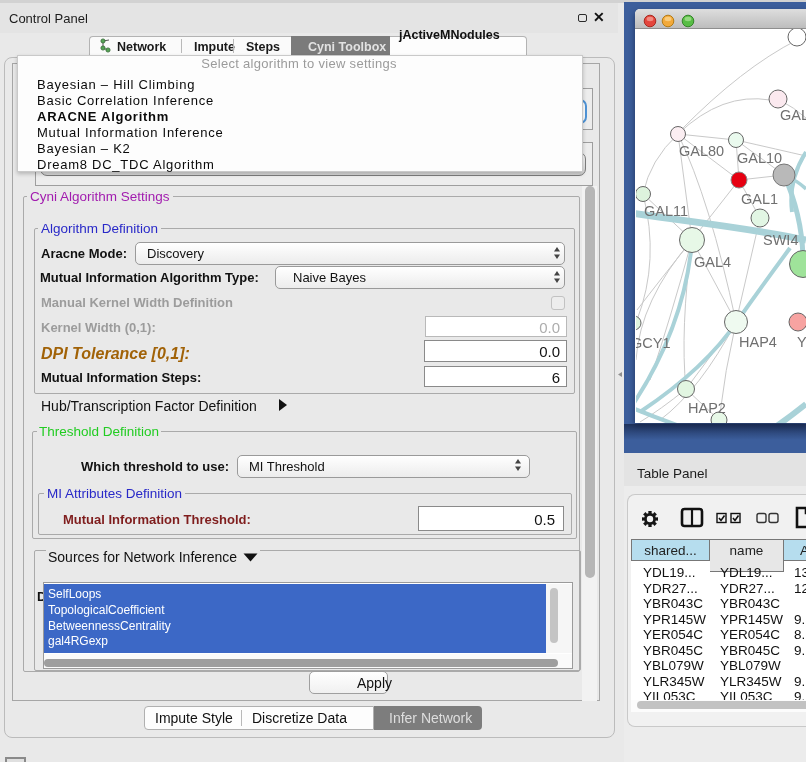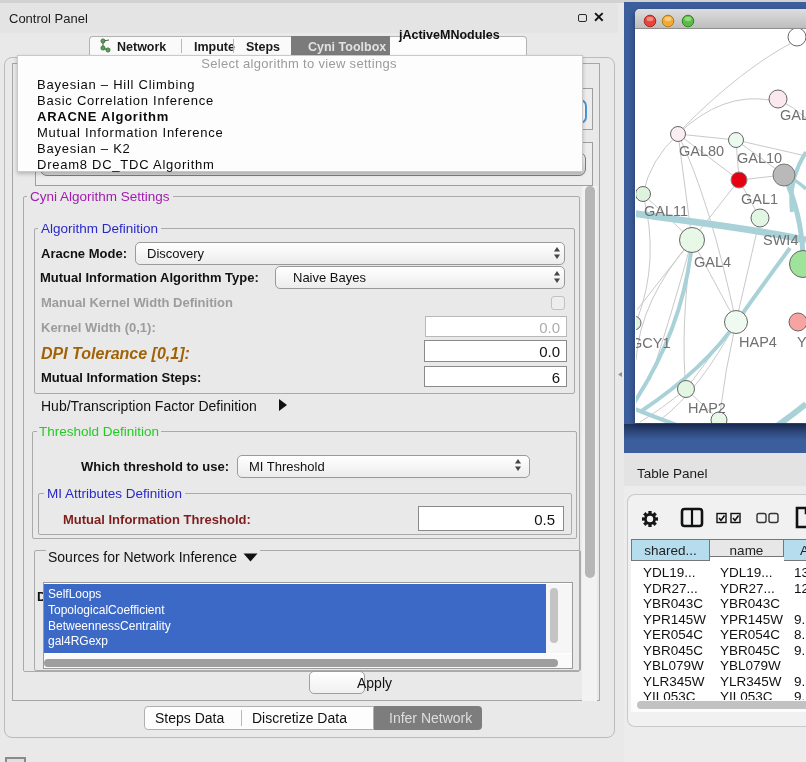--- a/index.html
+++ b/index.html
@@ -129,25 +129,25 @@
 
 <div class="abs" style="left:43px;top:582px;width:530px;height:87px;border:1px solid #9a9a9a;background:#fff;box-sizing:border-box;"></div>
 <div class="abs" style="left:44px;top:584px;width:502px;height:69px;background:#3c68c6;"></div>
 <div class="abs" style="left:48px;top:587px;font-size:12px;color:#fff;line-height:15.8px;">SelfLoops<br>TopologicalCoefficient<br>BetweennessCentrality<br>gal4RGexp</div>
 <div class="abs" style="left:546px;top:584px;width:26px;height:69px;background:#f6f6f6;"></div>
 <div class="abs" style="left:550px;top:588px;width:8px;height:55px;background:#c4c4c4;border-radius:4px;"></div>
 
 <div class="abs" style="left:44px;top:654px;width:528px;height:14px;background:#fafafa;"></div>
 <div class="abs" style="left:44px;top:659px;width:514px;height:8px;background:#9e9e9e;border-radius:4px;"></div>
 
-<div class="abs" style="left:309px;top:671px;width:56px;height:23px;border:1px solid #9f9f9f;border-radius:5px;background:linear-gradient(#ffffff,#f0f0f0);text-align:center;font-size:14px;color:#111;line-height:23px;box-sizing:border-box;padding-left:47px;">Apply</div>
+<div class="abs" style="left:309px;top:671px;width:79px;height:23px;border:1px solid #9f9f9f;border-radius:5px;background:linear-gradient(#ffffff,#f0f0f0);text-align:center;font-size:14px;color:#111;line-height:23px;box-sizing:border-box;padding-left:47px;">Apply</div>
 
 <div class="abs" style="left:144px;top:706px;width:230px;height:24px;background:#fdfdfd;border:1px solid #b0b0b0;border-radius:4px 0 0 4px;box-sizing:border-box;"></div>
 <div class="abs" style="left:374px;top:706px;width:108px;height:24px;background:#7d7d7d;border-radius:0 4px 4px 0;box-sizing:border-box;"></div>
-<div class="abs" style="left:155px;top:710px;font-size:14px;color:#111;">Steps Data</div>
+<div class="abs" style="left:155px;top:710px;font-size:14px;color:#111;">Impute Style</div>
 <div class="abs" style="left:241px;top:710px;width:1px;height:16px;background:#b9b9b9;"></div>
 <div class="abs" style="left:252px;top:710px;font-size:14px;color:#111;">Discretize Data</div>
 <div class="abs" style="left:389px;top:710px;font-size:14px;color:#dedede;">Infer Network</div>
 
 <div class="abs" style="left:5px;top:757px;width:17px;height:10px;border:2px solid #8a8a8a;background:#e0e0e0;"></div>
 
 <div class="abs" style="left:618px;top:372px;width:4px;height:5px;background:#8f8f8f;clip-path:polygon(100% 0,0 50%,100% 100%);"></div>
 
 <div class="abs" style="left:624px;top:2px;width:182px;height:451px;background:#3c5e9c;"></div>
 
@@ -263,21 +263,21 @@
     <rect x="139" y="14.5" width="9" height="9" rx="2"></rect>
   </g>
 
   <path d="M167 9 h9 v5 h4 v14 h-13 z" fill="none" stroke="#111" stroke-width="2.6"></path>
   <path d="M176 9 l4 5" stroke="#111" stroke-width="2"></path>
 </svg>
 
 <div class="abs" style="left:631px;top:539px;width:175px;height:173px;background:#fff;"></div>
 
 <div class="abs" style="left:631px;top:539px;width:79px;height:22px;background:#b6ddee;border:1px solid #777;box-sizing:border-box;text-align:center;font-size:13.5px;color:#222;line-height:21px;">shared...</div>
-<div class="abs" style="left:710px;top:539px;width:74px;height:18px;background:#e7e7e7;border:1px solid #777;border-left:none;box-sizing:border-box;text-align:center;font-size:13.5px;color:#222;line-height:21px;">name</div>
+<div class="abs" style="left:710px;top:539px;width:74px;height:33px;background:#e7e7e7;border:1px solid #777;border-left:none;box-sizing:border-box;text-align:center;font-size:13.5px;color:#222;line-height:21px;">name</div>
 <div class="abs" style="left:784px;top:539px;width:22px;height:22px;background:#b6ddee;border:1px solid #777;border-left:none;border-right:none;box-sizing:border-box;font-size:13.5px;color:#222;line-height:21px;overflow:hidden;"><span style="margin-left:16px;">A</span></div>
 
 <div class="abs" style="left:643px;top:565px;font-size:13.5px;color:#111;line-height:15.5px;">YDL19...<br>YDR27...<br>YBR043C<br>YPR145W<br>YER054C<br>YBR045C<br>YBL079W<br>YLR345W<br>YIL053C</div>
 <div class="abs" style="left:720px;top:565px;font-size:13.5px;color:#111;line-height:15.5px;">YDL19...<br>YDR27...<br>YBR043C<br>YPR145W<br>YER054C<br>YBR045C<br>YBL079W<br>YLR345W<br>YIL053C</div>
 <div class="abs" style="left:794px;top:565px;font-size:13.5px;color:#111;line-height:15.5px;">13<br>12<br>&nbsp;<br>9.<br>8.<br>9.<br>&nbsp;<br>9.<br>9.</div>
 
 <div class="abs" style="left:631px;top:700px;width:175px;height:12px;background:#fcfcfc;"></div>
 <div class="abs" style="left:637px;top:701px;width:169px;height:8px;background:#c2c2c2;border-radius:4px 0 0 4px;"></div>
 
 </body></html>

